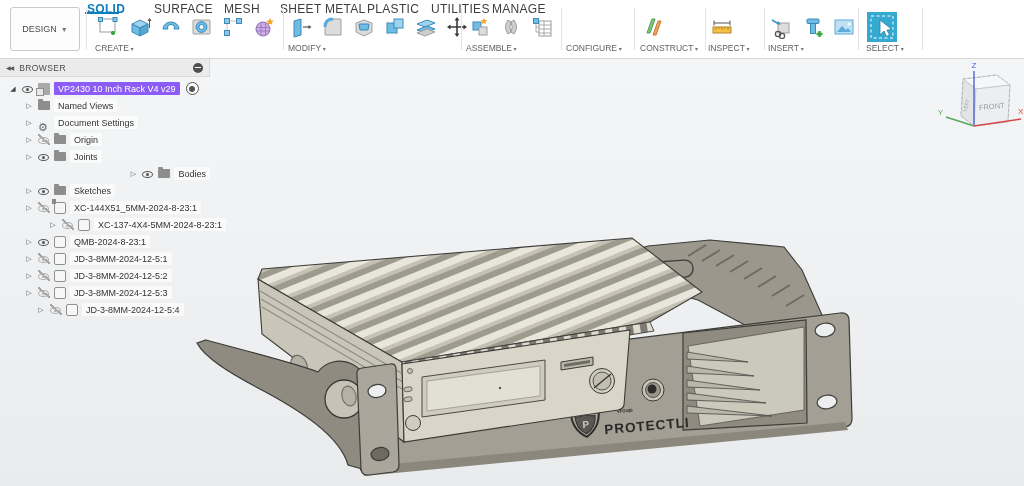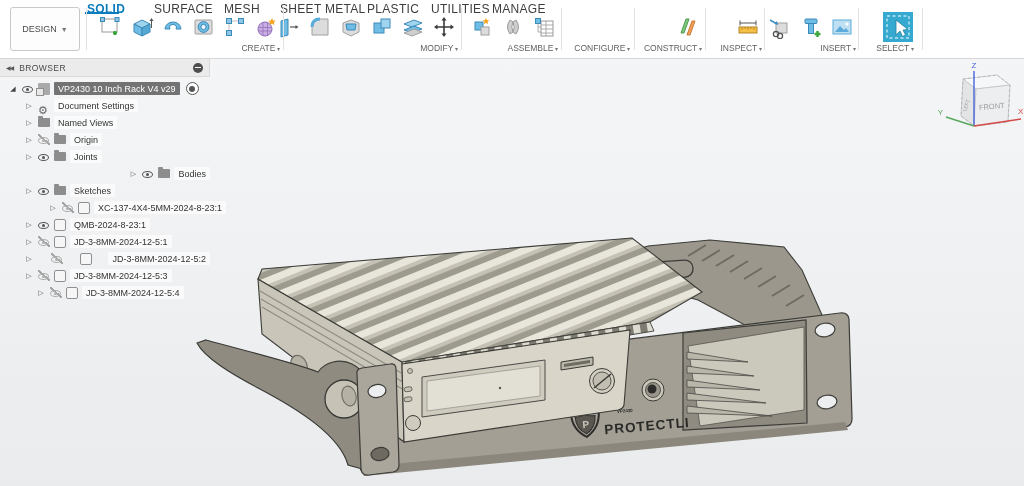--- a/index.html
+++ b/index.html
@@ -9,21 +9,21 @@
   
   .toolbar{position:absolute;left:0;top:0;width:1024px;height:58px;background:#ffffff;
            border-bottom:1px solid #d6d6d6;z-index:30;}
   .tab{position:absolute;top:2px;font-size:12px;letter-spacing:.3px;color:#3d3d3d;cursor:default;}
   .tab.active{color:#0a7bbd;font-weight:bold;}
   .tab-underline{position:absolute;top:12px;height:2px;background:#0a7bbd;}
   .design-btn{position:absolute;left:10px;top:7px;width:68px;height:42px;border:1px solid #c9c9c9;
               border-radius:3px;background:#fdfdfd;display:flex;align-items:center;justify-content:center;
               font-size:9px;color:#4a4a4a;}
   .design-btn .caret{margin-left:4px;font-size:7px;color:#777;}
-  .tgroup{position:absolute;top:13px;display:flex;flex-direction:column;align-items:flex-end;}
+  .tgroup{position:absolute;top:13px;display:flex;flex-direction:column;align-items:flex-start;}
   .ticons{display:flex;align-items:center;gap:3px;height:28px;}
   .tbtn{width:28px;height:28px;display:flex;align-items:center;justify-content:center;cursor:default;}
   .tbtn.big{width:32px;height:32px;}
   .glabel{font-size:8.5px;color:#5f5f5f;margin-top:2px;white-space:nowrap;}
   .glabel::after{content:" ▾";font-size:6px;color:#777;}
   .divider{position:absolute;top:8px;height:42px;width:1px;background:#e3e3e3;}
   
   .canvas{position:absolute;left:0;top:58px;width:1024px;height:428px;
           background:linear-gradient(180deg,#f4f5f6 0%,#eef0f1 55%,#e9ebed 100%);}
   .canvas svg{position:absolute;left:0;top:0;}
@@ -49,21 +49,21 @@
   .tico{flex:none;position:relative;}
   .tico.folder{width:12px;height:9px;background:#8d8d8d;border-radius:1px;}
   .tico.folder::before{content:'';position:absolute;top:-2px;left:0;width:5px;height:2px;background:#8d8d8d;border-radius:1px 1px 0 0;}
   .tico.gear{width:12px;height:12px;}
   .tico.gear::before{content:'⚙';font-size:11px;color:#666;line-height:12px;}
   .tico.component,.tico.component-pinned{width:10px;height:10px;border:1.3px solid #909090;border-radius:2px;background:#f6f6f6;}
   .tico.component-pinned::before{content:'';position:absolute;top:-4px;left:-3px;width:4px;height:5px;background:#8a8a8a;}
   .tico.assembly{width:12px;height:12px;background:#a9a9a9;border-radius:1px;}
   .tico.assembly::after{content:'';position:absolute;left:-2px;bottom:-1px;width:6px;height:6px;background:#e8e8e8;border:1px solid #8f8f8f;}
   .blabel{font-size:9px;color:#333;background:rgba(252,252,252,.85);padding:1.5px 4px;border-radius:1px;white-space:nowrap;}
-  .brow.sel .blabel{background:#737373;color:#fff;}
+  .brow.sel .blabel{background:#8b5cf6;color:#fff;}
   .target{width:11px;height:11px;border:1.2px solid #555;border-radius:50%;position:relative;flex:none;margin-left:2px;background:#fff;}
   .target::after{content:'';position:absolute;inset:2.5px;background:#555;border-radius:50%;}
 </style>
 </head>
 <body>
 
 <div class="toolbar">
   <div class="design-btn">
     <span>DESIGN</span>
       <span class="caret">▼</span>
@@ -417,27 +417,27 @@
   <div class="btree">
       <div class="brow sel" style="padding-left: 8px;">
         <span class="arr exp">◢</span>
         <span class="eye"></span>
         <span class="tico assembly"></span>
         <span class="blabel">VP2430 10 Inch Rack V4 v29</span>
         <span class="target"></span>
       </div>
       <div class="brow" style="padding-left: 24px;">
         <span class="arr">▷</span>
+        <span class="tico folder"></span>
+        <span class="blabel">Named Views</span>
+      </div>
+      <div class="brow" style="padding-left: 24px;">
+        <span class="arr">▷</span>
         <span class="tico gear"></span>
         <span class="blabel">Document Settings</span>
-      </div>
-      <div class="brow" style="padding-left: 24px;">
-        <span class="arr">▷</span>
-        <span class="tico folder"></span>
-        <span class="blabel">Named Views</span>
       </div>
       <div class="brow" style="padding-left: 24px;">
         <span class="arr">▷</span>
         <span class="eye hidden"></span>
         <span class="tico folder"></span>
         <span class="blabel">Origin</span>
       </div>
       <div class="brow" style="padding-left: 24px;">
         <span class="arr">▷</span>
         <span class="eye"></span>
@@ -449,39 +449,45 @@
         <span class="eye"></span>
         <span class="tico folder"></span>
         <span class="blabel">Bodies</span>
       </div>
       <div class="brow" style="padding-left: 24px;">
         <span class="arr">▷</span>
         <span class="eye"></span>
         <span class="tico folder"></span>
         <span class="blabel">Sketches</span>
       </div>
+      <div class="brow" style="padding-left: 24px;">
+        <span class="arr">▷</span>
+        <span class="eye hidden"></span>
+        <span class="tico component-pinned"></span>
+        <span class="blabel">XC-144X51_5MM-2024-8-23:1</span>
+      </div>
       <div class="brow" style="padding-left: 24px; margin-left: 24px;">
         <span class="arr">▷</span>
         <span class="eye hidden"></span>
         <span class="tico component"></span>
         <span class="blabel">XC-137-4X4-5MM-2024-8-23:1</span>
       </div>
       <div class="brow" style="padding-left: 24px;">
         <span class="arr">▷</span>
         <span class="eye"></span>
         <span class="tico component"></span>
         <span class="blabel">QMB-2024-8-23:1</span>
       </div>
       <div class="brow" style="padding-left: 24px;">
         <span class="arr">▷</span>
         <span class="eye hidden"></span>
         <span class="tico component"></span>
         <span class="blabel">JD-3-8MM-2024-12-5:1</span>
       </div>
-      <div class="brow" style="padding-left: 24px; justify-content: space-between;">
+      <div class="brow" style="padding-left: 24px;">
         <span class="arr">▷</span>
         <span class="eye hidden"></span>
         <span class="tico component"></span>
         <span class="blabel">JD-3-8MM-2024-12-5:2</span>
       </div>
       <div class="brow" style="padding-left: 24px;">
         <span class="arr">▷</span>
         <span class="eye hidden"></span>
         <span class="tico component"></span>
         <span class="blabel">JD-3-8MM-2024-12-5:3</span>

